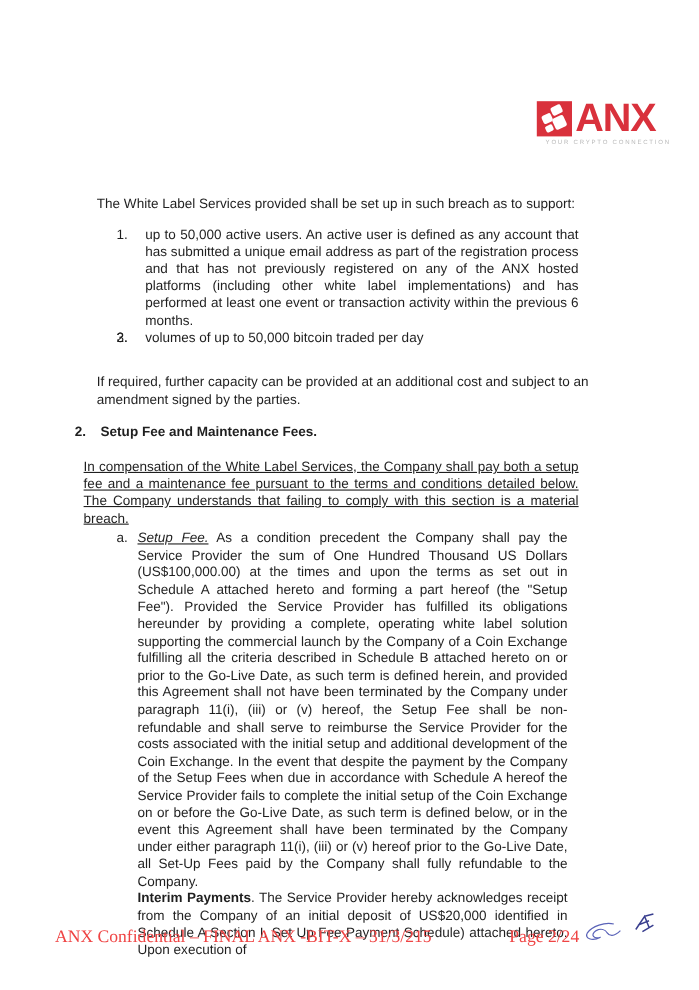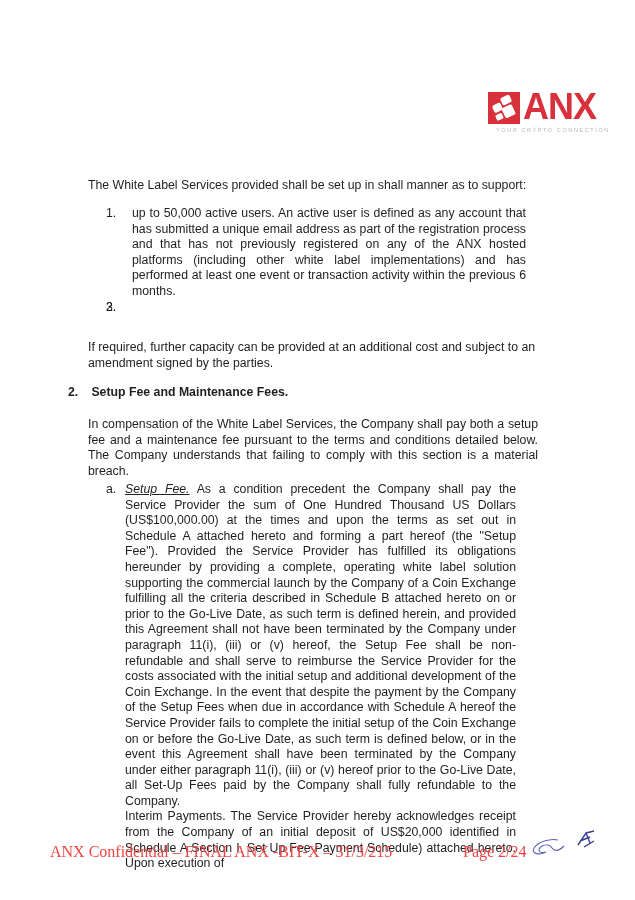--- a/index.html
+++ b/index.html
@@ -13,26 +13,26 @@
   .logo-tag { position: absolute; left: 8px; top: 37px; font-size: 5.5px; color: #b9b9b9; letter-spacing: 1.6px; white-space: nowrap; }
 
   .text { font-size: 12.3px; line-height: 15.6px; }
   .intro { position: absolute; left: 88px; top: 178px; width: 520px; }
   .numlist { position: absolute; left: 106px; top: 206px; width: 420px; }
   .numlist .li { position: relative; padding-left: 26px; text-align: justify; }
   .numlist .li .num { position: absolute; left: 0; top: 0; }
   .capacity { position: absolute; left: 88px; top: 340px; width: 470px; }
   .section-head { position: absolute; left: 68px; top: 385px; font-weight: bold; }
   .section-head .snum { display: inline-block; width: 20px; }
-  .comp { position: absolute; left: 88px; top: 417px; width: 450px; text-align: justify; }
+  .comp { position: absolute; left: 76px; top: 417px; width: 450px; text-align: justify; text-decoration: underline; }
   .sublist { position: absolute; left: 106px; top: 482px; width: 410px; }
   .sub { position: relative; padding-left: 19px; text-align: justify; }
   .sub .letter { position: absolute; left: 0; top: 0; }
   .ul { text-decoration: underline; font-style: italic; }
-  .b { font-weight: normal; }
+  .b { font-weight: bold; }
 
   .footer { position: absolute; top: 843px; font-family: "Liberation Serif", serif; font-size: 16px; color: #ef4444; }
   .footer-left { left: 50px; }
   .footer-page { left: 463px; }
   .sig { position: absolute; }
 </style>
 </head>
 <body>
 
 <div class="logo">
@@ -41,32 +41,33 @@
       <rect x="13" y="4" width="10" height="8" rx="2" fill="#fff" transform="rotate(-25 18 8)"></rect>
       <rect x="5" y="12" width="9" height="8" rx="2" fill="#fff" transform="rotate(-25 9 16)"></rect>
       <rect x="15" y="14" width="11" height="11" rx="2" fill="#fff" transform="rotate(-25 20 19)"></rect>
       <rect x="8" y="22" width="7" height="6" rx="1.5" fill="#fff" transform="rotate(-25 11 25)"></rect>
     </svg>
   </div>
   <div class="logo-text">ANX</div>
   <div class="logo-tag">YOUR CRYPTO CONNECTION</div>
 </div>
 
-<div class="text intro">The White Label Services provided shall be set up in shall manner as to support:</div>
+<div class="text intro">The White Label Services provided shall be set up in such breach as to support:</div>
 
 <div class="text numlist">
   <div class="li">
     <span class="num">1.</span>
     <span>up to 50,000 active users.  An active user is defined as any account that has submitted a unique email address as part of the registration process and that has not previously registered on any of the ANX hosted platforms (including other white label implementations) and has performed at least one event or transaction activity within the previous 6 months.</span>
   </div>
   <div class="li">
     <span class="num">2.</span>
   </div>
   <div class="li">
     <span class="num">3.</span>
+    <span>volumes of up to 50,000 bitcoin traded per day</span>
   </div>
 </div>
 
 <div class="text capacity">If required, further capacity can be provided at an additional cost and subject to an amendment signed by the parties.</div>
 
 <div class="text section-head">
   <span class="snum">2.</span>
   <span>Setup Fee and Maintenance Fees.</span>
 </div>
 

